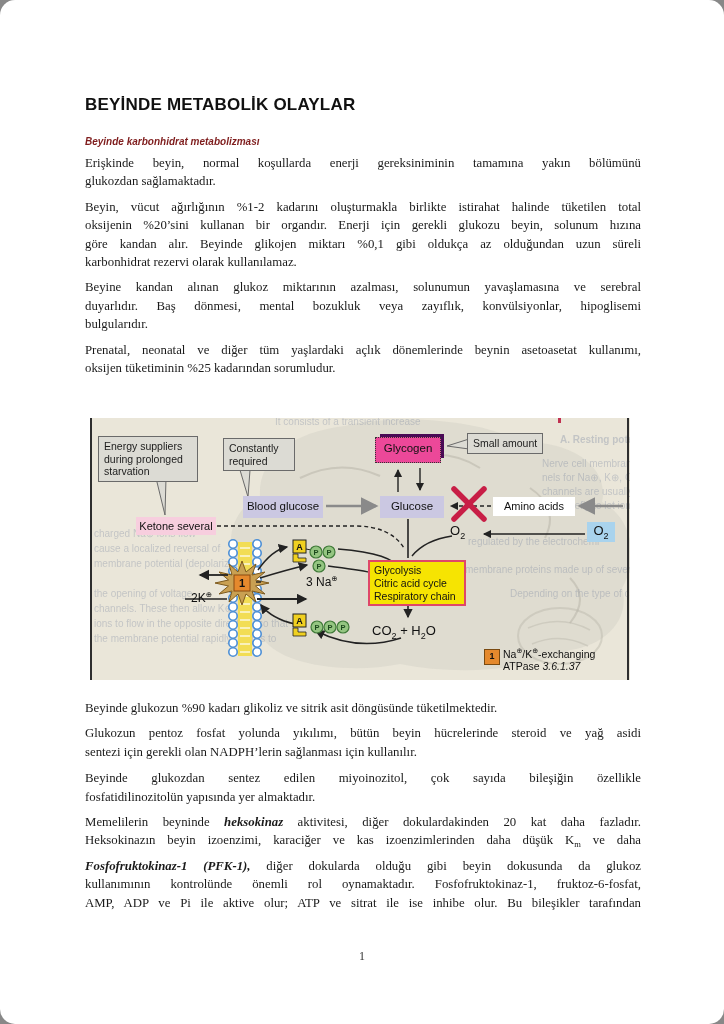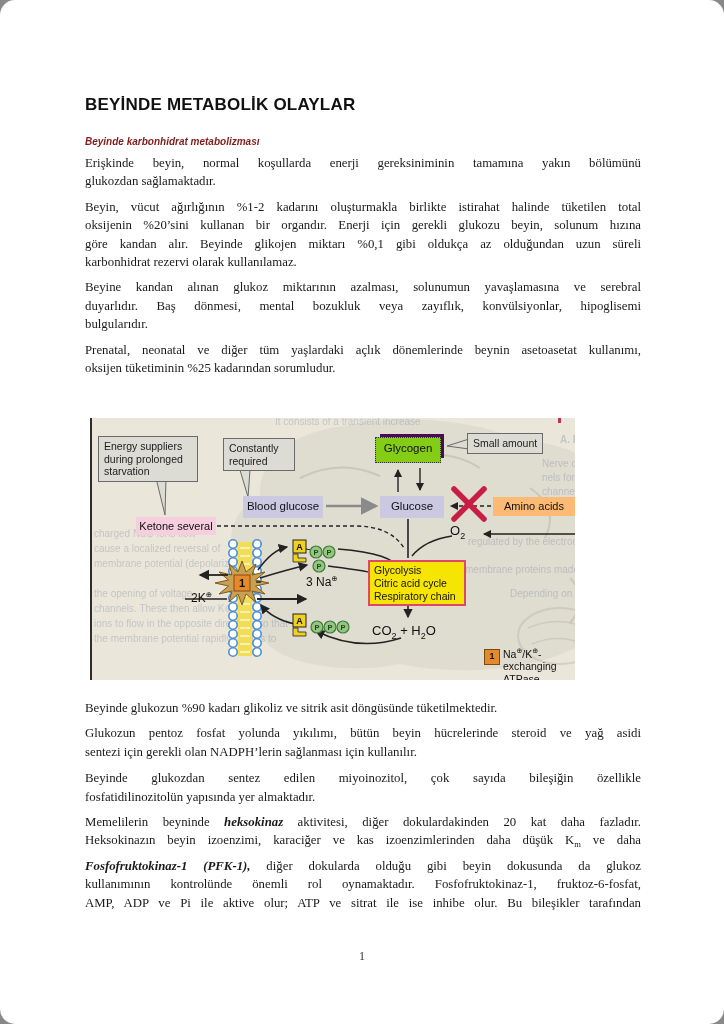--- a/index.html
+++ b/index.html
@@ -14,40 +14,40 @@
   .para{margin-top:7px;}
   .ln{font-size:12.8px;line-height:18.4px;white-space:nowrap;}
   .jl{text-align:justify;text-align-last:justify;text-justify:inter-word;}
   .ll{text-align:left;text-align-last:auto;}
   .embi{font-weight:700;font-style:italic;}
   .ln sub{font-size:8.5px;vertical-align:-3px;line-height:0;}
   .pagenum{position:absolute;left:0;top:949px;width:100%;text-align:center;
            font-size:12px;color:#333;}
 
   
-  .figure{position:absolute;left:90px;top:418px;width:485px;height:262px;
+  .figure{position:absolute;left:90px;top:418px;width:540px;height:262px;
           background:#eae6d9;overflow:hidden;font-family:"Liberation Sans",sans-serif;}
   .figure svg{position:absolute;left:0;top:0;font-family:"Liberation Sans",sans-serif;}
   .brainlayer{z-index:0;}
   .ghost{position:absolute;z-index:1;font-size:10px;color:#5f6f92;opacity:.28;
          white-space:nowrap;font-family:"Liberation Sans",sans-serif;}
   .diagram{z-index:2;}
   .flabel{position:absolute;z-index:3;}
   .edge{position:absolute;z-index:4;top:0;height:100%;}
   .edge-l{left:0;width:2px;background:#2e2e2e;}
   .edge-r{left:537px;width:2px;background:#2e2e2e;}
   .edge-pink{left:542px;width:2px;background:#dc93a2;}
   .redtick{position:absolute;z-index:4;left:468px;top:0;width:3px;height:5px;background:#c03050;}
 
   .callout{background:#dcdbd4;border:1px solid #6a6a6a;font-size:10.5px;line-height:12.5px;
            padding:3px 5px;color:#1c1c1c;}
   .bx{text-align:center;color:#111;font-size:11.5px;line-height:15px;padding-top:3px;}
   .lav{background:#cbc8e2;}
-  .glycogen{border:1.4px dotted #333;box-shadow:4px -4px 0 -1px #4a0a55;background:#84cc16;}
-  .amino{background:#fdba74;font-size:11px;padding-top:2px;}
+  .glycogen{border:1.4px dotted #333;box-shadow:4px -4px 0 -1px #4a0a55;background:#ec4899;}
+  .amino{background:#ffffff;font-size:11px;padding-top:2px;}
   .ketone{background:#f7cede;font-size:11px;padding-top:2px;}
   .o2{font-size:13px;color:#111;}
   .o2 sub{font-size:9px;}
   .o2blue{background:#a9d3ed;text-align:center;}
   .glybox{background:#f6e402;border:2px solid #df4768;font-size:10.5px;line-height:13px;
           color:#111;padding:2px 4px;text-align:left;}
   .ion{font-size:12px;color:#111;padding-left:43px;}
   .ion sup{font-size:7.5px;}
   .co2{font-size:13px;color:#111;white-space:nowrap;}
   .co2 sub{font-size:9px;}

